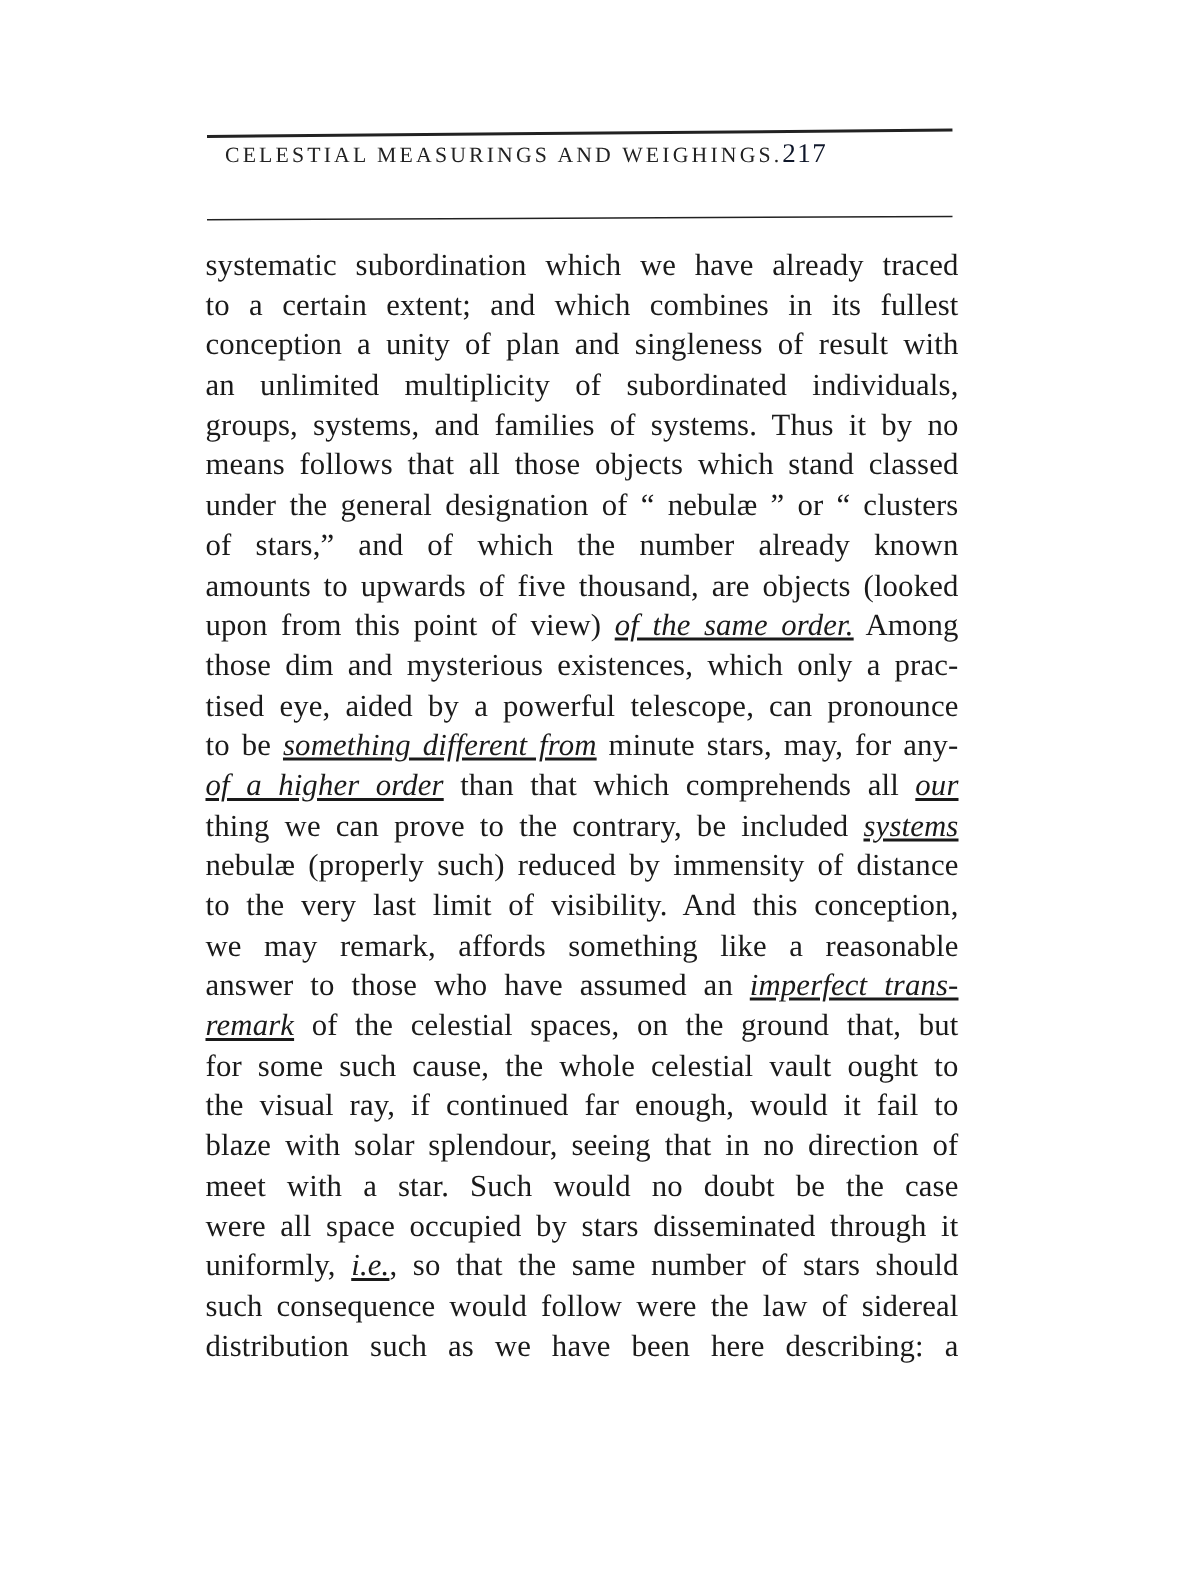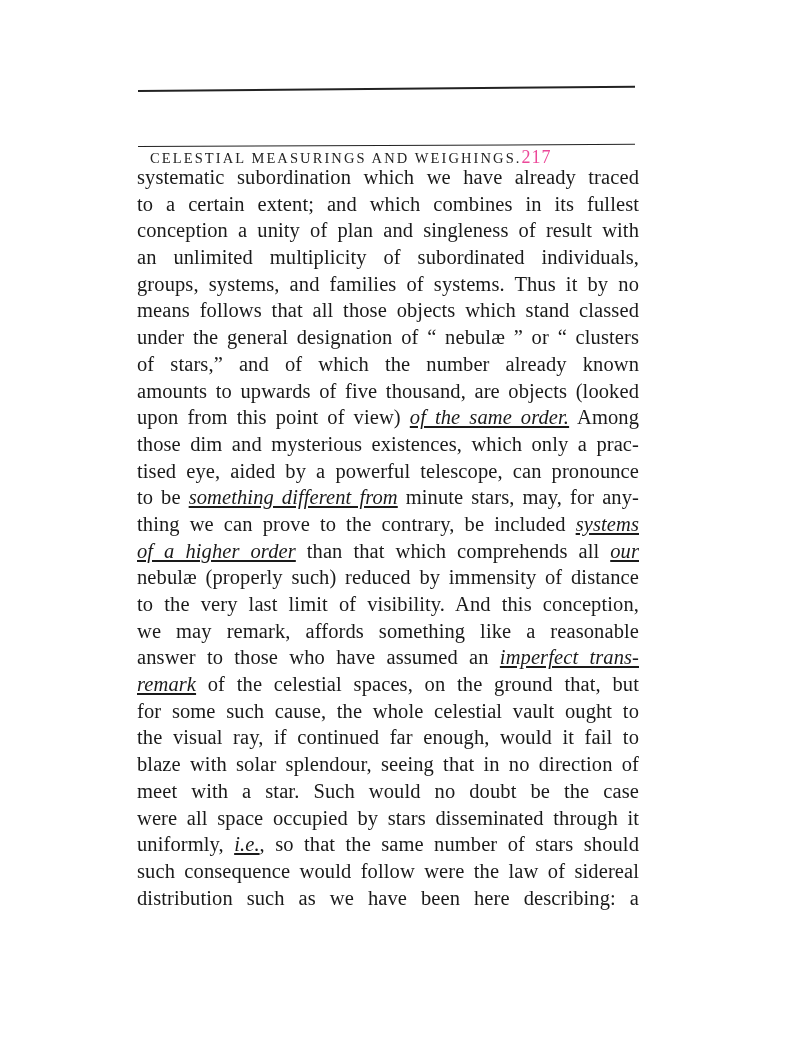--- a/index.html
+++ b/index.html
@@ -38,38 +38,37 @@
       top: 146px;
       width: 497px;
       height: 0;
       border-top: 1.5px solid #222;
       transform: rotate(-0.25deg);
       transform-origin: left center;
     }
     .running-head {
       position: absolute;
       left: 150px;
-      top: 104px;
+      top: 92px;
       width: 485px;
       height: 24px;
       display: flex;
       justify-content: flex-start;
       align-items: baseline;
     }
     .running-title {
       font-size: 14.5px;
       letter-spacing: 2.1px;
       text-transform: uppercase;
       color: #222;
     }
     .page-number {
       font-size: 18px;
       letter-spacing: 1px;
-      color: #ec4899;
-      margin-top: 43px;
+      color: #0f172a;
     }
     .body-text {
       position: absolute;
       left: 137px;
       top: 164px;
       width: 502px;
     }
     .line {
       height: 26.7px;
       line-height: 26.7px;
@@ -102,22 +101,22 @@
       <div class="line"><span>an unlimited multiplicity of subordinated individuals,</span></div>
       <div class="line"><span>groups, systems, and families of systems.  Thus it by no</span></div>
       <div class="line"><span>means follows that all those objects which stand classed</span></div>
       <div class="line"><span>under the general designation of “ nebulæ ” or “ clusters</span></div>
       <div class="line"><span>of stars,” and of which the number already known</span></div>
       <div class="line"><span>amounts to upwards of five thousand, are objects (looked</span></div>
       <div class="line"><span>upon from this point of view) </span><em>of the same order.</em><span>  Among</span></div>
       <div class="line"><span>those dim and mysterious existences, which only a prac-</span></div>
       <div class="line"><span>tised eye, aided by a powerful telescope, can pronounce</span></div>
       <div class="line"><span>to be </span><em>something different from</em><span> minute stars, may, for any-</span></div>
+      <div class="line"><em>of a higher order</em><span> than that which comprehends all </span><em>our</em></div>
       <div class="line"><span>thing we can prove to the contrary, be included </span><em>systems</em></div>
-      <div class="line"><em>of a higher order</em><span> than that which comprehends all </span><em>our</em></div>
       <div class="line"><span>nebulæ (properly such) reduced by immensity of distance</span></div>
       <div class="line"><span>to the very last limit of visibility.  And this conception,</span></div>
       <div class="line"><span>we may remark, affords something like a reasonable</span></div>
       <div class="line"><span>answer to those who have assumed an </span><em>imperfect trans-</em></div>
       <div class="line"><em>remark</em><span> of the celestial spaces, on the ground that, but</span></div>
       <div class="line"><span>for some such cause, the whole celestial vault ought to</span></div>
       <div class="line"><span>the visual ray, if continued far enough, would it fail to</span></div>
       <div class="line"><span>blaze with solar splendour, seeing that in no direction of</span></div>
       <div class="line"><span>meet with a star.  Such would no doubt be the case</span></div>
       <div class="line"><span>were all space occupied by stars disseminated through it</span></div>

